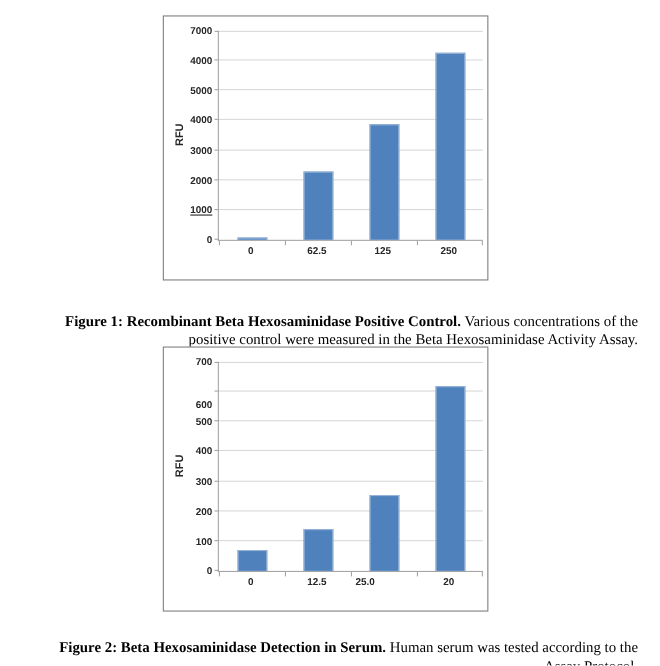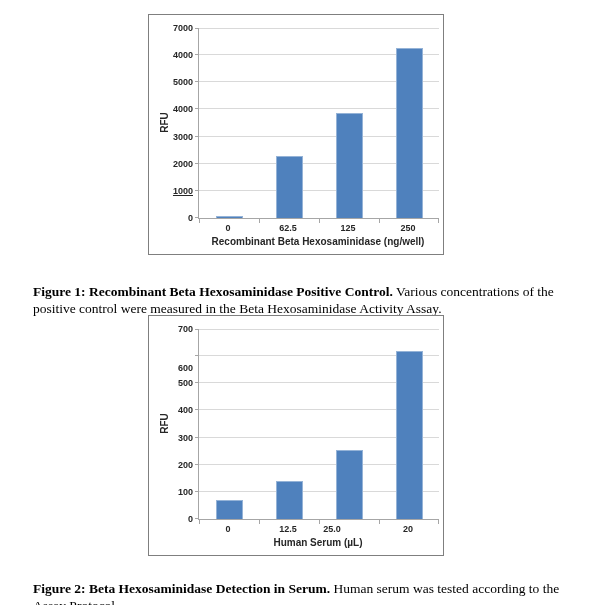--- a/index.html
+++ b/index.html
@@ -35,21 +35,21 @@
     position:absolute; left:49px; top:221px; width:240px; text-align:center;
     font-size:10px; font-weight:bold; color:#262626;
   }
   .yaxis-title {
     position:absolute; left:-14px; top:101px; width:60px; height:13px;
     transform:rotate(-90deg); text-align:center;
     font-size:10px; font-weight:bold; color:#262626;
   }
   .caption {
     position:absolute; left:33px; width:547px;
-    font-family:"Liberation Serif", serif; font-size:13.5px; line-height:1.26; color:#000000;
+    font-family:"Liberation Serif", serif; font-size:13.5px; line-height:1.26; color:#000000;text-align:right;
   }
   #caption1 { top:269px; }
   #caption2 { top:566px; }
   .cap-bold { font-weight:bold; }
 </style>
 </head>
 <body>
 
 <div class="chart-box" id="chart1">
   <div class="yaxis-title">RFU</div>
@@ -88,21 +88,20 @@
       <div class="xtickmark" style="left: 120px;"></div>
       <div class="xtickmark" style="left: 180px;"></div>
       <div class="xtickmark" style="left: 239px;"></div>
     </div>
   <div class="xtick-row">
       <div class="xtick" style="left: 0px; width: 60px;">0</div>
       <div class="xtick" style="left: 60px; width: 60px;">62.5</div>
       <div class="xtick" style="left: 120px; width: 60px;">125</div>
       <div class="xtick" style="left: 180px; width: 60px;">250</div>
     </div>
-  <div class="xaxis-title">Recombinant Beta Hexosaminidase (ng/well)</div>
 </div>
 
 <p class="caption" id="caption1"><span class="cap-bold">Figure 1: Recombinant Beta Hexosaminidase Positive Control.</span><span> Various concentrations of the positive control were measured in the Beta Hexosaminidase Activity Assay.</span></p>
 
 <div class="chart-box" id="chart2">
   <div class="yaxis-title">RFU</div>
   <div class="ytick-col">
       <div class="ytick" style="top: 190px;">0</div>
       <div class="ytick" style="top: 162.857px;">100</div>
       <div class="ytick" style="top: 135.714px;">200</div>
@@ -137,16 +136,15 @@
       <div class="xtickmark" style="left: 120px;"></div>
       <div class="xtickmark" style="left: 180px;"></div>
       <div class="xtickmark" style="left: 239px;"></div>
     </div>
   <div class="xtick-row">
       <div class="xtick" style="left: 0px; width: 60px;">0</div>
       <div class="xtick" style="left: 60px; width: 60px;">12.5</div>
       <div class="xtick" style="left: 104px; width: 60px;">25.0</div>
       <div class="xtick" style="left: 180px; width: 60px;">20</div>
     </div>
-  <div class="xaxis-title">Human Serum (µL)</div>
 </div>
 
 <p class="caption" id="caption2"><span class="cap-bold">Figure 2: Beta Hexosaminidase Detection in Serum.</span><span> Human serum was tested according to the Assay Protocol.</span></p>
 
 </body></html>

